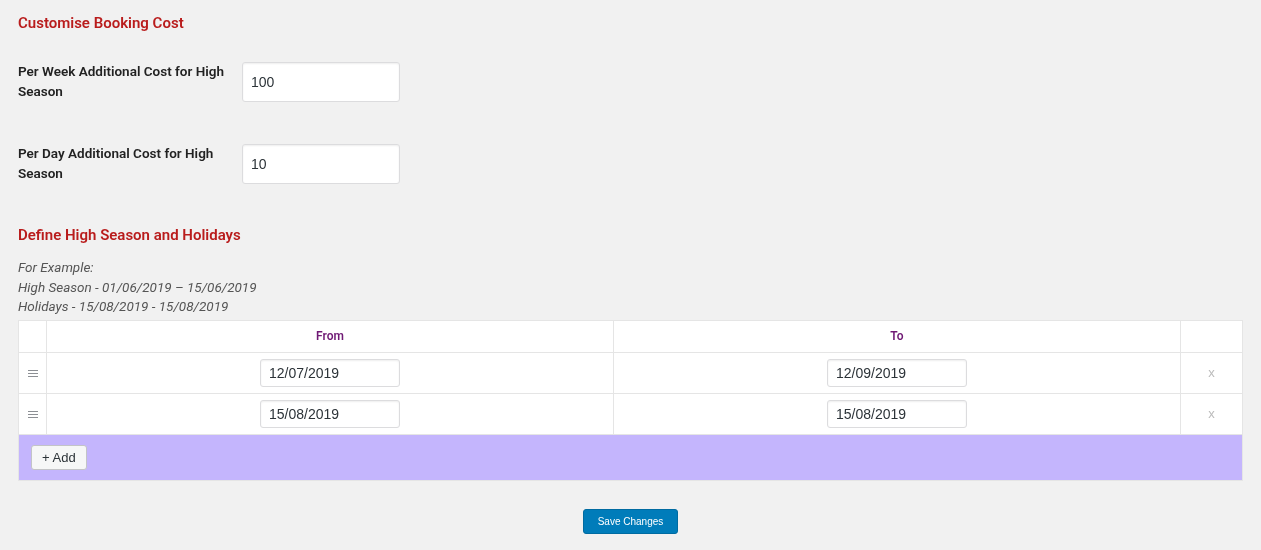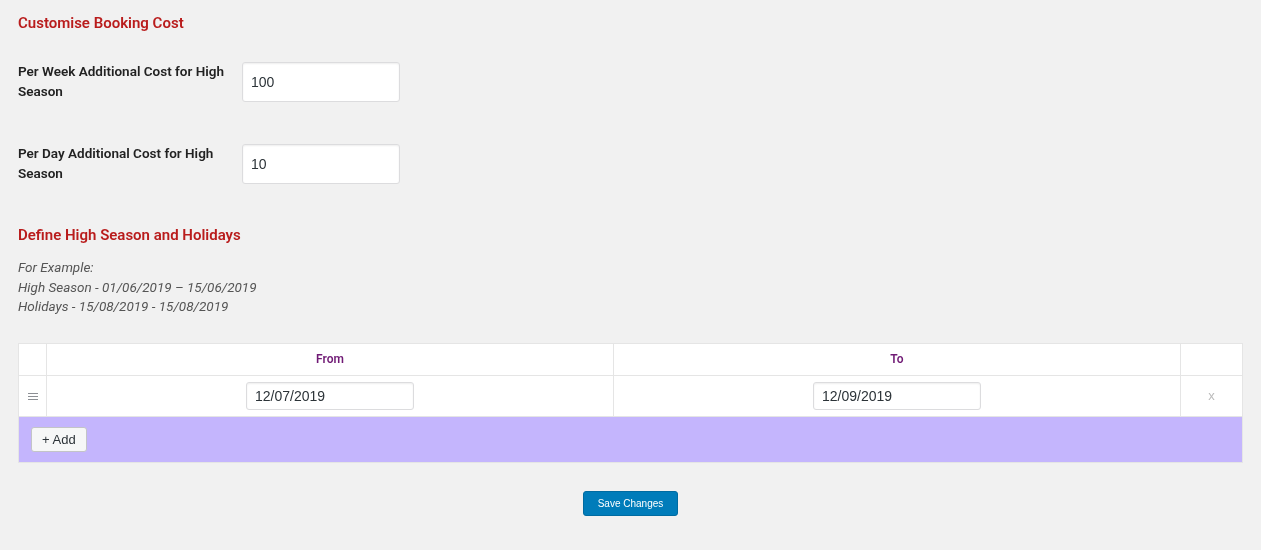--- a/index.html
+++ b/index.html
@@ -46,21 +46,21 @@
   h2.section-title.second {
     margin-top: 16px;
     margin-bottom: 14px;
     font-size: 15px;
   }
   .example {
     font-style: italic;
     color: #555;
     font-size: 13.5px;
     line-height: 1.45;
-    margin-bottom: 26px;
+    margin-bottom: 3px;
   }
   table.hs {
     width: 100%;
     border-collapse: collapse;
     background: #fff;
     border: 1px solid #e5e5e5;
   }
   table.hs th, table.hs td {
     border: 1px solid #e5e5e5;
     padding: 6px 10px;
@@ -70,21 +70,21 @@
   table.hs th {
     font-weight: 600;
     font-size: 12px;
     color: #701a75;
     background: #fff;
     height: 32px;
   }
   table.hs th.handle-col, table.hs td.handle-col { width: 28px; padding: 0; }
   table.hs th.del-col, table.hs td.del-col { width: 62px; }
   table.hs td input[type="text"] {
-    width: 168px;
+    width: 140px;
     height: 28px;
     border: 1px solid #dcdcde;
     border-radius: 3px;
     padding: 3px 8px;
     font-size: 14px;
     background: #fff;
     box-shadow: inset 0 1px 2px rgba(0,0,0,0.07);
     text-align: left;
     color: #2c3338;
   }
@@ -182,20 +182,32 @@
           <div class="drag-icon">
               <span></span>
               <span></span>
               <span></span>
             </div>
         </td>
         <td><input type="text" value="12/07/2019" style=""></td>
         <td><input type="text" value="12/09/2019" style=""></td>
         <td class="del-col"><span class="del-btn">x</span></td>
       </tr>
+      <tr>
+        <td class="handle-col">
+          <div class="drag-icon">
+              <span></span>
+              <span></span>
+              <span></span>
+            </div>
+        </td>
+        <td><input type="text" value="15/08/2019" style=""></td>
+        <td><input type="text" value="15/08/2019" style=""></td>
+        <td class="del-col"><span class="del-btn">x</span></td>
+      </tr>
       <tr class="footer">
         <td colspan="4">
           <button type="button" class="btn-secondary">+ Add</button>
         </td>
       </tr>
     </tbody>
   </table>
 
   <div class="save-row">
     <button type="button" class="btn-primary">Save Changes</button>

